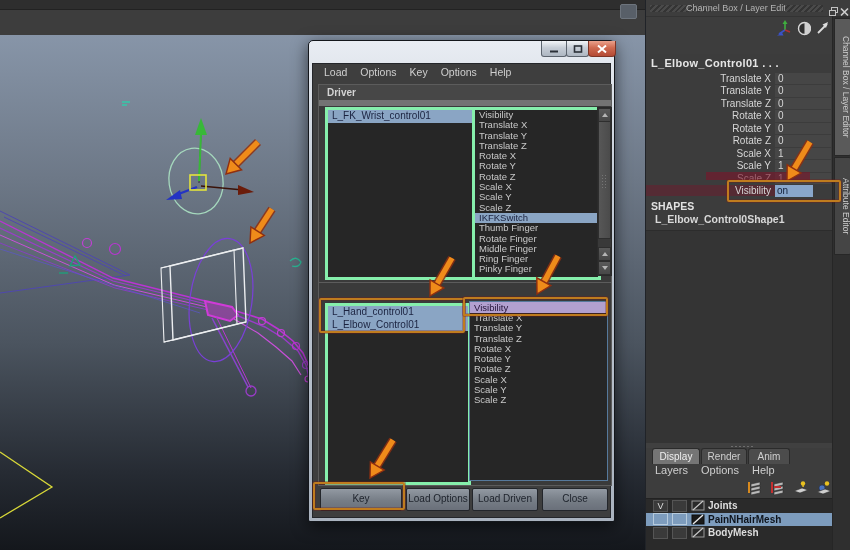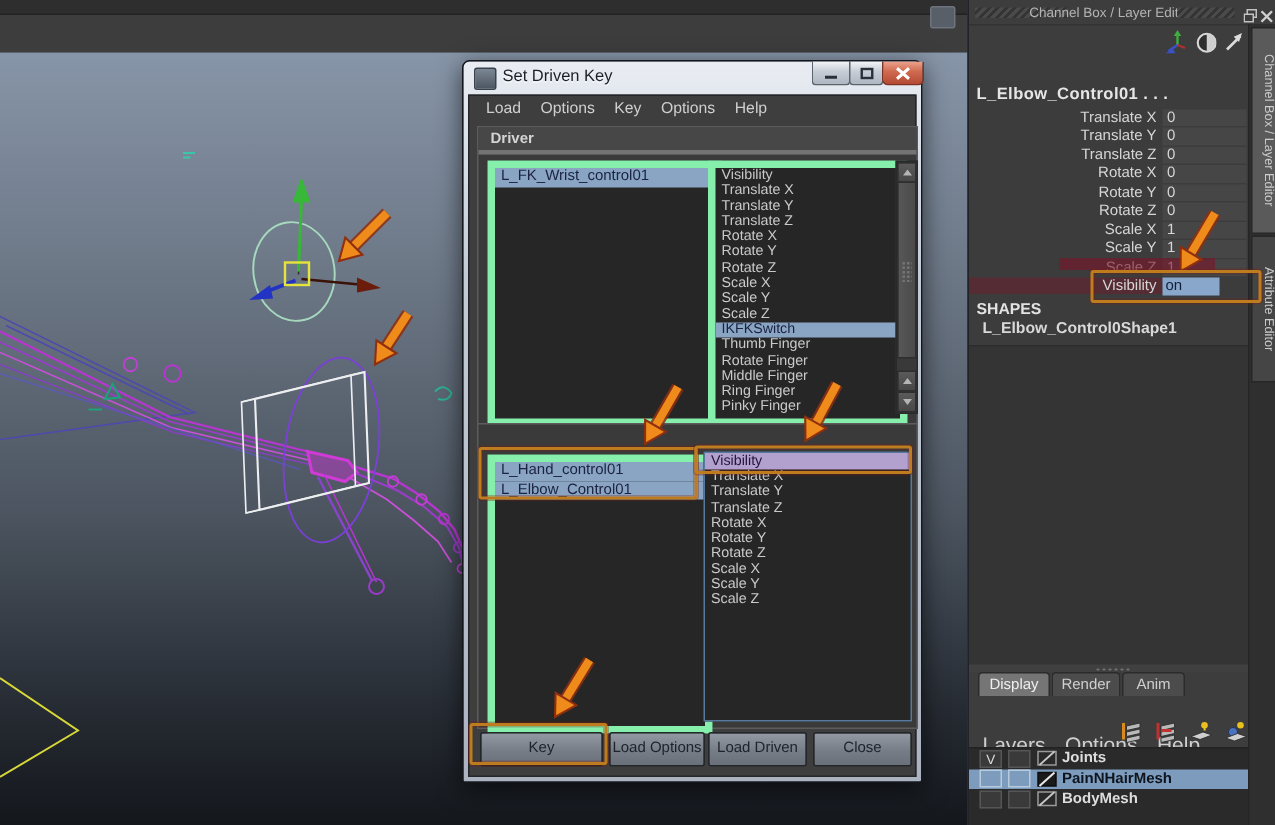--- a/index.html
+++ b/index.html
@@ -37,23 +37,23 @@
   .winbtn.min{left:232px;width:24px;border-radius:0 0 3px 3px;}
   .winbtn.max{left:257px;width:21px;border-radius:0 0 3px 3px;}
   .winbtn.cls{left:279px;width:26px;border-radius:0 0 4px 4px;
           background:linear-gradient(#eba28c,#cf6a50 45%,#b44a34);border-color:#7e3425;}
   .winbtn svg{position:absolute;left:50%;top:50%;transform:translate(-50%,-50%);}
   #sdk .content{position:absolute;left:3px;top:22px;width:297px;height:453px;
        background:#3e3e3e;border:1px solid #24262a;}
   #sdk .menubar{position:absolute;left:0;top:2px;width:100%;height:15px;display:flex;gap:13px;padding-left:11px;}
   #sdk .menubar span{font-size:10.5px;color:#cfcfcf;}
   .group{position:absolute;border:1px solid #5c5c5c;background:#3a3a3a;}
-  .ghead{height:15px;line-height:15px;background:#474747;border-bottom:3px solid #737373;
+  .ghead{height:15px;line-height:15px;background:#474747;border-bottom:6px solid #737373;
          font-size:10px;font-weight:bold;color:#d4d4d4;padding-left:8px;}
-  .dlist{position:absolute;background:#262626;border:5px solid #86efac;overflow:hidden;}
+  .dlist{position:absolute;background:#262626;border:3px solid #86efac;overflow:hidden;}
   .dlist .li{height:10.3px;line-height:10.4px;font-size:9.5px;color:#c9c9c9;padding-left:4px;white-space:nowrap;}
   .dlist .obj{height:12.5px;line-height:12.5px;font-size:10px;color:#c9c9c9;padding-left:4px;white-space:nowrap;}
   .sel-blue{background:#8aa5c4;color:#1b2340 !important;}
   .sel-purple{background:#b2a0cf;color:#241338 !important;}
   .blue-border{border:1px solid #56799c !important;}
   
   .sbar{position:absolute;width:13px;background:#393939;border:1px solid #2a2a2a;}
   .sbtn{position:absolute;left:0;width:11px;height:12px;background:linear-gradient(#5a5a5a,#474747);border:1px solid #2e2e2e;}
   .sbtn i{position:absolute;left:50%;top:50%;transform:translate(-50%,-50%);width:0;height:0;border-left:3px solid transparent;border-right:3px solid transparent;}
   .sbtn .up{border-bottom:4px solid #b5b5b5;}
@@ -87,21 +87,21 @@
   #cb-shapename{position:absolute;left:9px;top:213px;font-size:10.5px;font-weight:bold;color:#d8d8d8;}
   #cb-empty{position:absolute;left:0;top:230px;width:187px;height:213px;background:#343434;border-top:1px solid #2c2c2c;}
   #splitter{position:absolute;left:0;top:443px;width:187px;height:5px;background:#404040;}
   #splitter:after{content:"";position:absolute;left:45%;top:2px;width:24px;height:2px;
       background-image:radial-gradient(#6d6d6d 1px,transparent 1.2px);background-size:4px 3px;}
   
   .ltab{position:absolute;top:448px;height:15px;border:1px solid #2b2b2b;border-bottom:none;border-radius:3px 3px 0 0;
         font-size:10px;color:#cfcfcf;text-align:center;line-height:15px;background:#4c4c4c;}
   .ltab.active{background:#757575;color:#efefef;}
   #layer-menus{position:absolute;left:9px;top:464px;display:flex;gap:13px;}
-  #layer-menus span{font-size:14px;color:#cfcfcf;margin-top:24px;}
+  #layer-menus span{font-size:11px;color:#cfcfcf;}
   #layer-icons{position:absolute;left:100px;top:480px;display:flex;gap:5px;}
   #layer-list{position:absolute;left:0;top:498px;width:187px;height:52px;background:#2a2a2a;border-top:1px solid #222;}
   .lrow{display:flex;align-items:center;height:13.5px;padding-left:7px;}
   .lrow.sel{background:#7d9cbd;}
   .lbox{width:13px;height:10px;background:#3a3a3a;border:1px solid #555;margin-right:4px;
         font-size:9px;color:#ddd;text-align:center;line-height:10px;}
   .lrow.sel .lbox{background:#7d9cbd;border-color:#b7cbdd;}
   .lname{font-size:10px;font-weight:bold;color:#ddd;margin-left:3px;}
   .lrow.sel .lname{color:#0e141d;}
   
@@ -177,24 +177,20 @@
       <line x1="197" y1="152" x2="176" y2="160" stroke="#2333c4" stroke-width="2.4"></line>
       <polygon points="166,165 180,155 182,164" fill="#2333c4"></polygon>
       <line x1="201" y1="151" x2="243" y2="155" stroke="#3a1208" stroke-width="1.6"></line>
       <polygon points="254,157 238,150 238,160" fill="#6b1c0a"></polygon>
       <rect x="190" y="140" width="16" height="15" stroke="#e4e43c" stroke-width="1.6"></rect>
     </g>
   </svg>
 </div>
 
 <div id="sdk" class="abs">
-  <div class="tbar">
-    <span class="ticon"></span>
-    <span class="ttext">Set Driven Key</span>
-  </div>
   <div class="winbtn min">
     <svg width="10" height="9">
         <line x1="1" y1="7" x2="9" y2="7" stroke="#2b3038" stroke-width="2"></line>
       </svg>
   </div>
   <div class="winbtn max">
     <svg width="10" height="9">
         <rect x="1.5" y="1.5" width="7" height="6" fill="none" stroke="#2b3038" stroke-width="1.6"></rect>
       </svg>
   </div>

